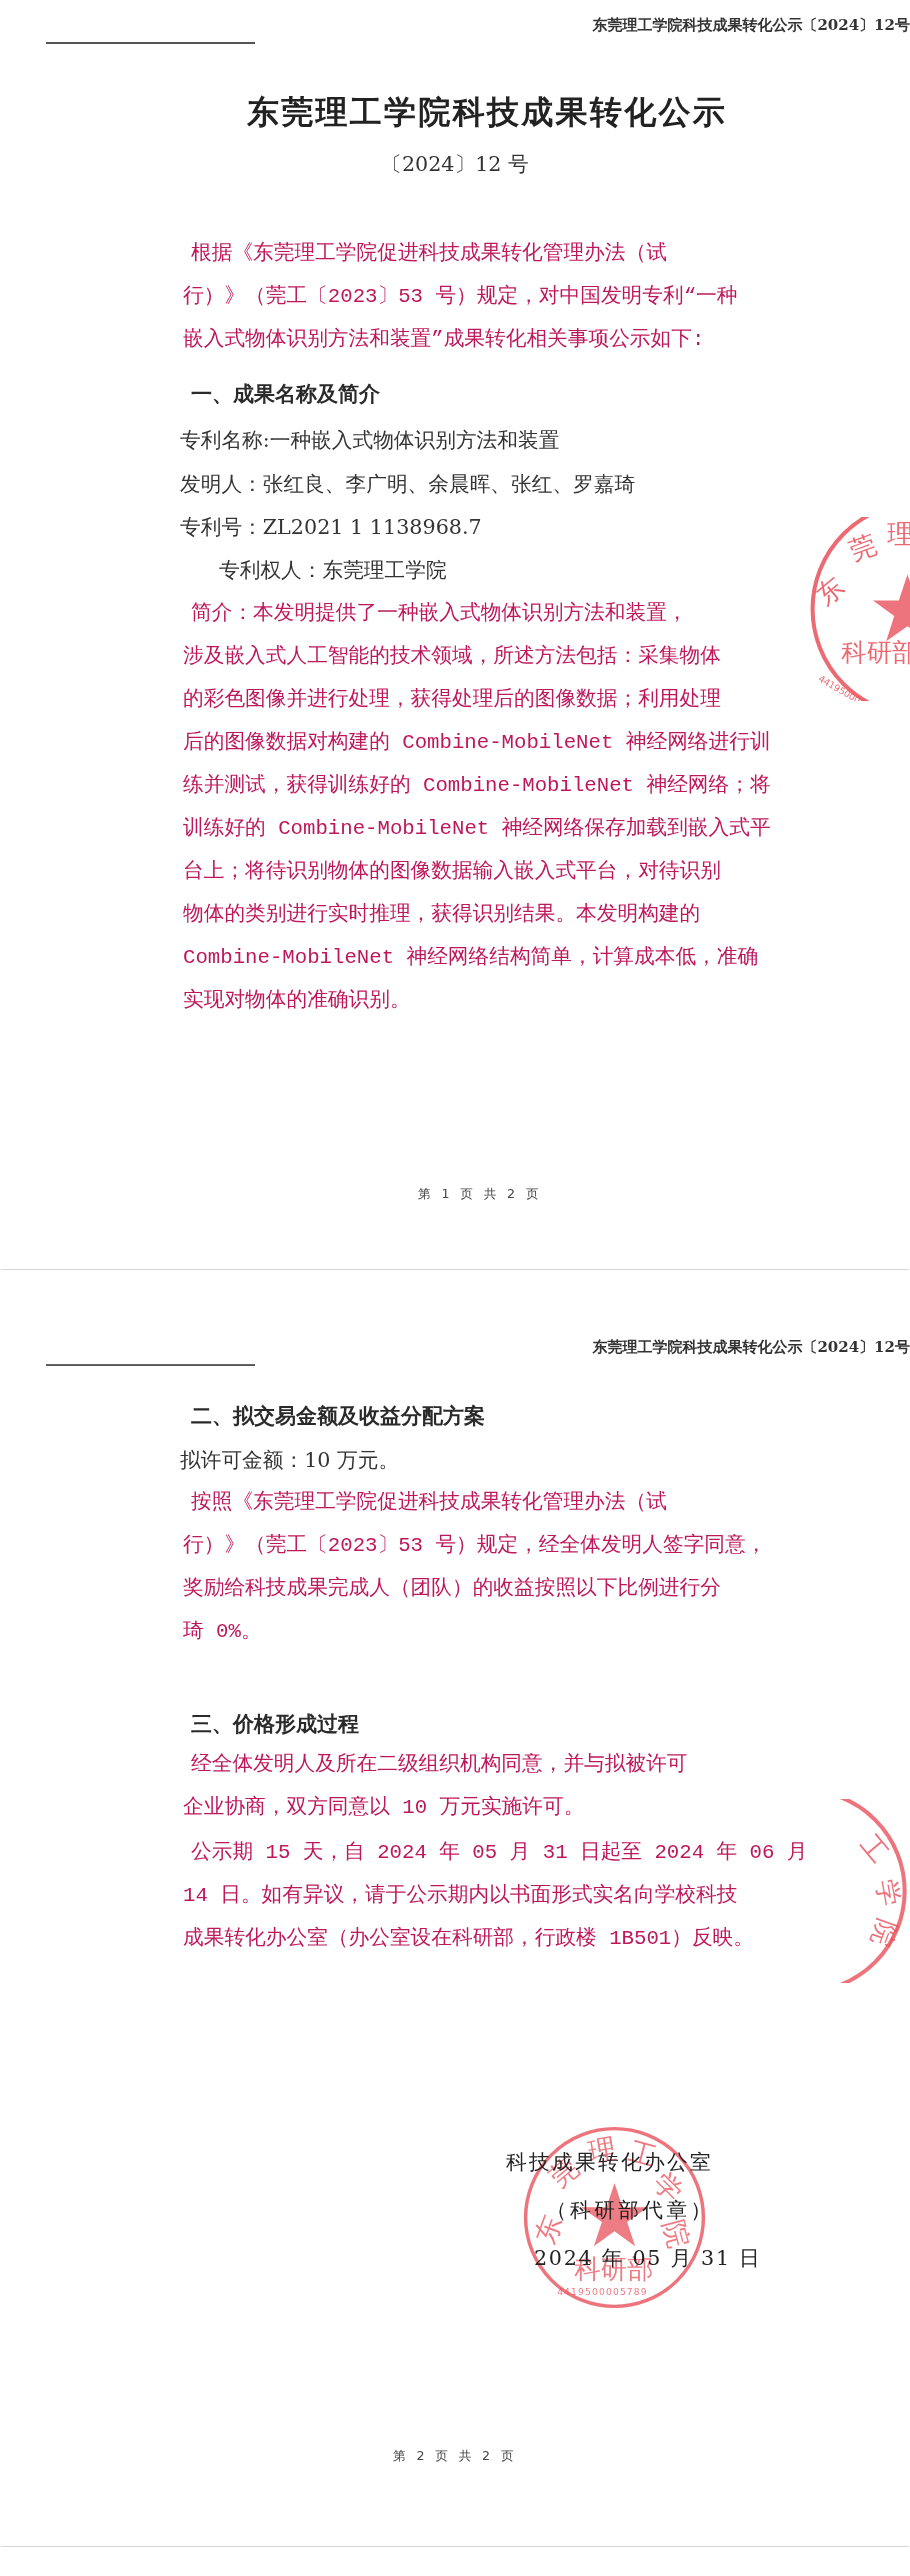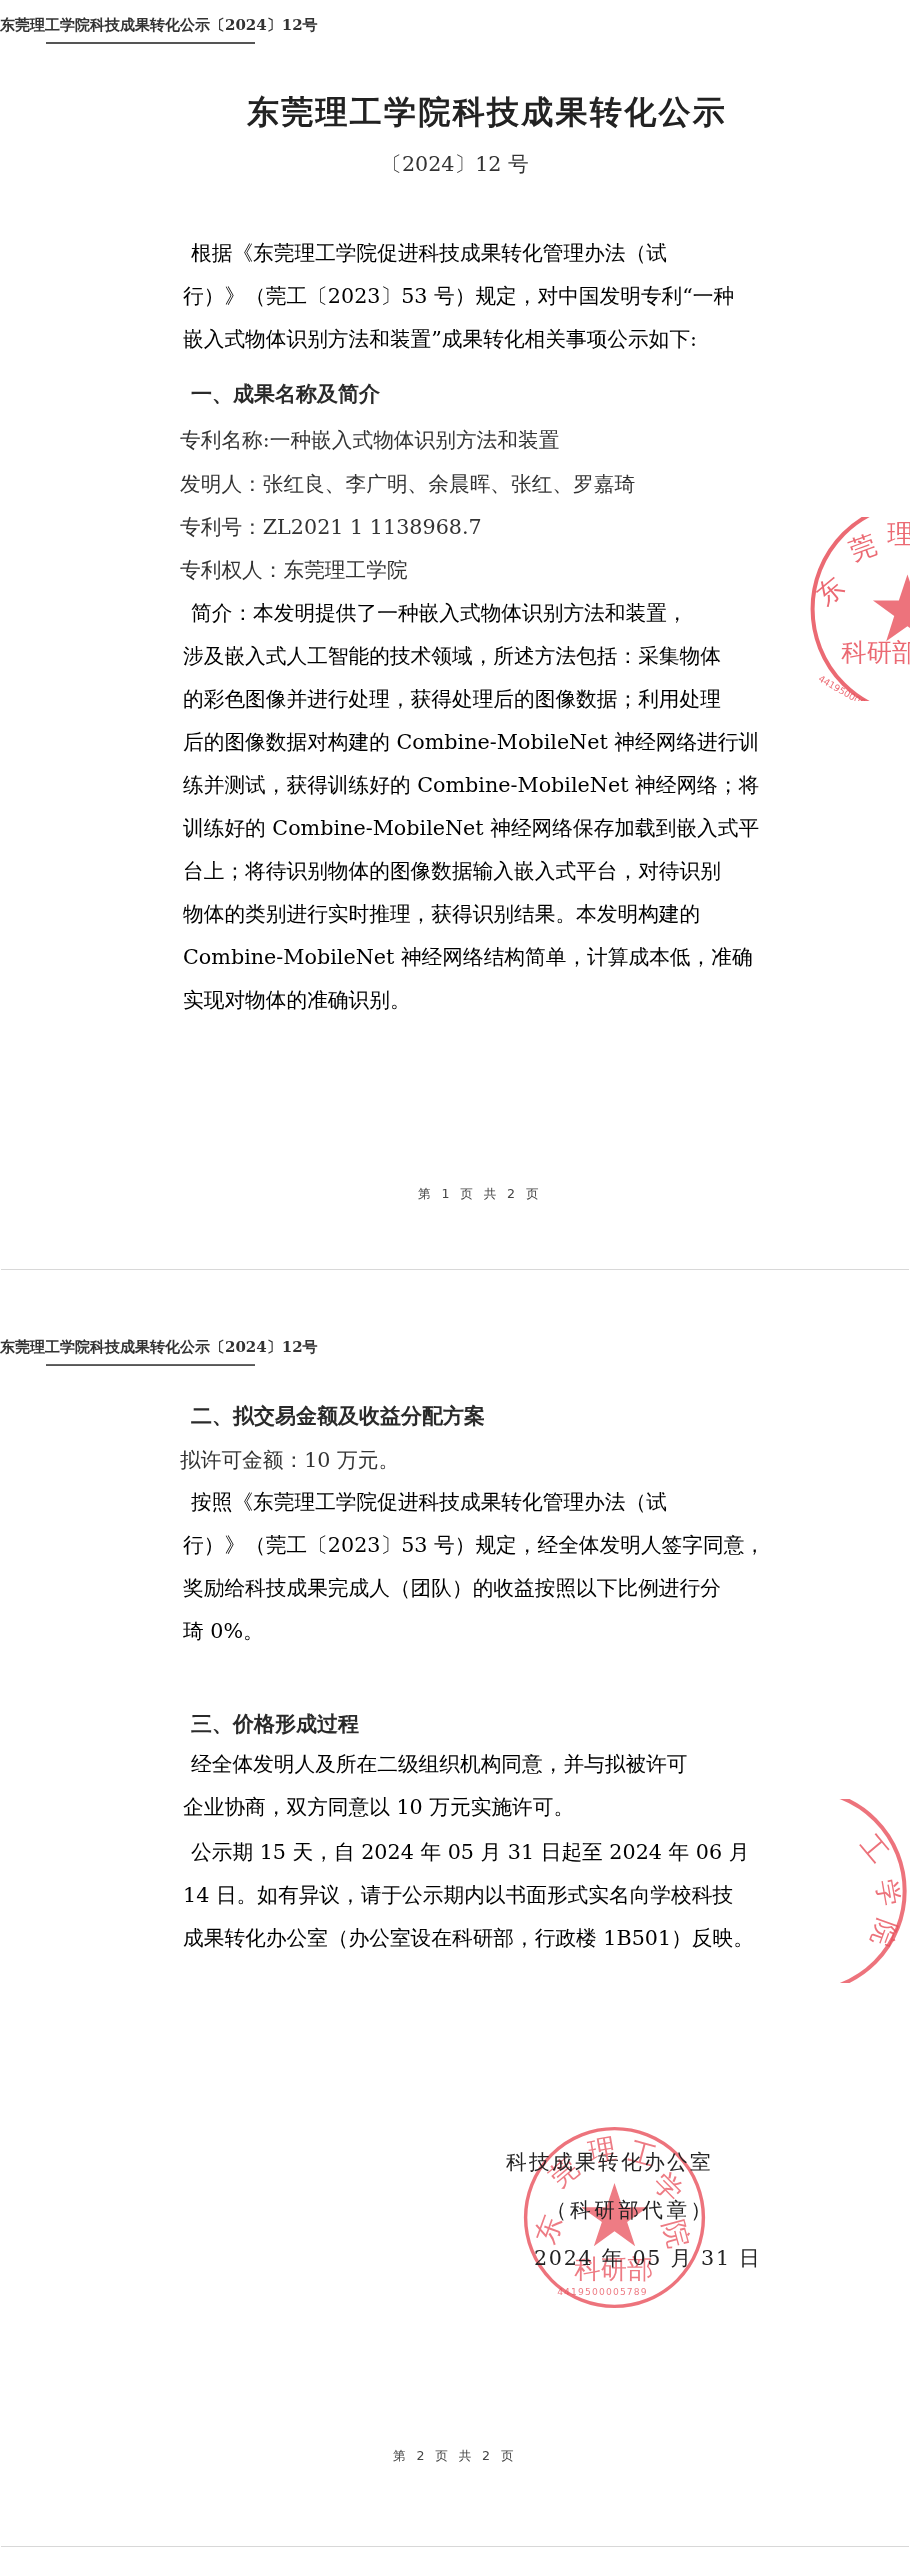--- a/index.html
+++ b/index.html
@@ -2,28 +2,28 @@
 <html style="font-size:9.2px"><head>
 <meta charset="utf-8">
 <style>
   html, body { margin: 0; padding: 0; background: #ffffff; }
   body { width: 910px; height: 2576px; position: relative; overflow: hidden; color: #2a2a2a;
          font-family: "DejaVu Serif", "Liberation Serif", serif; }
   .page { position: absolute; left: 0; width: 910px; background: #fff; }
   #page1 { top: 0; height: 1271px; }
   #page2 { top: 1271px; height: 1305px; }
   .page-sep { position: absolute; left: 1.1px; width: 908px; height: 0; border-top: 1.1px solid #d8d8d8; }
-  .running-header { position: absolute; left: 0; width: 910px; text-align: left; font-size: 15px;
+  .running-header { position: absolute; left: 0; width: 910px; text-align: right; font-size: 15px;
                     font-weight: bold; color: #333; letter-spacing: 0px; }
   .hline { position: absolute; left: 46px; height: 0; border-top: 1.7px solid #555; }
   .doc-title { position: absolute; left: 0; width: 910px; text-align: center; font-size: 32px;
                font-weight: bold; color: #222; letter-spacing: 2.3px; padding-left: 32px; }
   .doc-number { position: absolute; left: 0; width: 910px; text-align: center; font-size: 20.7px; color: #333; }
   .para { position: absolute; left: 183px; width: 600px; font-size: 20.7px; line-height: 43px;
-          color: #000000; text-align: justify; }
+          color: #be185d; text-align: justify; font-family: Liberation Mono, monospace; }
   .line { display: block; white-space: nowrap; }
   .line.first { padding-left: 8px; }
   .section-heading { position: absolute; left: 191px; font-size: 21px; font-weight: bold; color: #2a2a2a;
                      font-family: "DejaVu Sans", "Liberation Sans", sans-serif; }
   .field { position: absolute; left: 180px; font-size: 20.7px; color: #333; white-space: nowrap; }
   .footer { position: absolute; left: 0; width: 910px; text-align: center; font-size: 12.6px; color: #444;
             font-family: "DejaVu Sans", "Liberation Sans", sans-serif; letter-spacing: 3.4px; }
   .sig { position: absolute; font-size: 20.7px; color: #222; white-space: nowrap; }
   .seal { position: absolute; }
 </style>
@@ -44,21 +44,21 @@
     <span class="line first">根据《东莞理工学院促进科技成果转化管理办法（试</span>
     <span class="line">行）》（莞工〔2023〕53 号）规定，对中国发明专利“一种</span>
     <span class="line">嵌入式物体识别方法和装置”成果转化相关事项公示如下:</span>
   </div>
 
   <div class="section-heading" style="top:380px;">一、成果名称及简介</div>
 
   <div class="field" style="top:426px;">专利名称:一种嵌入式物体识别方法和装置</div>
   <div class="field" style="top:470px;">发明人：张红良、李广明、余晨晖、张红、罗嘉琦</div>
   <div class="field" style="top:513px;">专利号：ZL2021 1 1138968.7</div>
-  <div class="field" style="top:556px;">专利权人：东莞理工学院</div>
+  <div class="field" style="top:556px;margin-left:39px;">专利权人：东莞理工学院</div>
 
   <div class="para" style="top:592px;">
     <span class="line first">简介：本发明提供了一种嵌入式物体识别方法和装置，</span>
     <span class="line">涉及嵌入式人工智能的技术领域，所述方法包括：采集物体</span>
     <span class="line">的彩色图像并进行处理，获得处理后的图像数据；利用处理</span>
     <span class="line">后的图像数据对构建的 Combine-MobileNet 神经网络进行训</span>
     <span class="line">练并测试，获得训练好的 Combine-MobileNet 神经网络；将</span>
     <span class="line">训练好的 Combine-MobileNet 神经网络保存加载到嵌入式平</span>
     <span class="line">台上；将待识别物体的图像数据输入嵌入式平台，对待识别</span>
     <span class="line">物体的类别进行实时推理，获得识别结果。本发明构建的</span>

